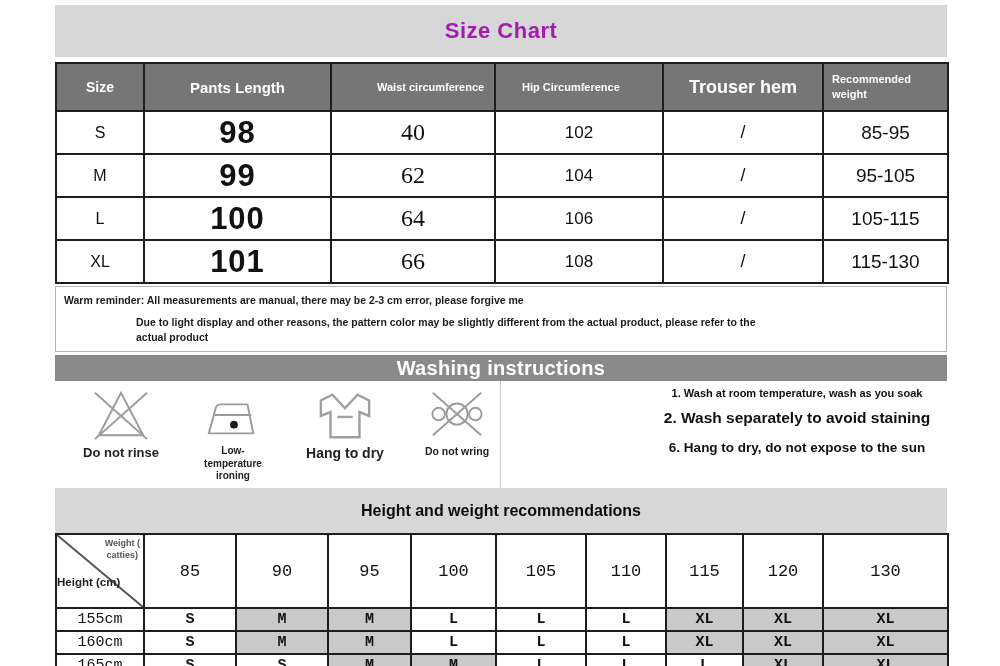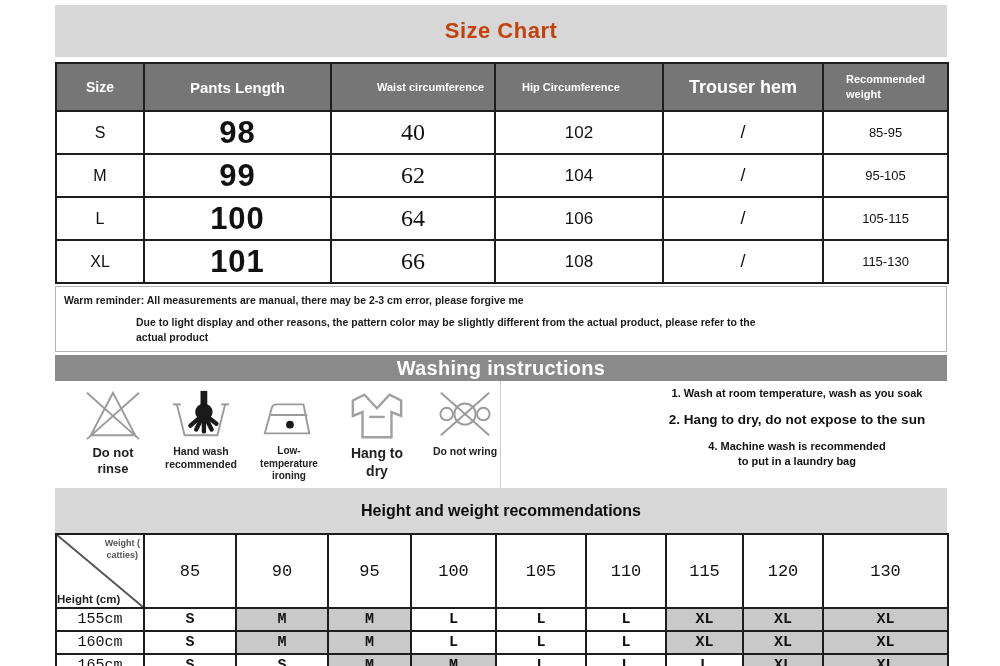--- a/index.html
+++ b/index.html
@@ -2,43 +2,43 @@
 <html><head>
 <meta charset="utf-8">
 <style>
   html,body{margin:0;padding:0;}
   body{width:1000px;height:666px;background:#fff;font-family:"Liberation Sans",sans-serif;color:#111;}
   .page{position:relative;width:1000px;height:666px;overflow:hidden;background:#fff;}
   .content{position:absolute;left:55px;top:5px;width:892px;}
 
   
   .title-bar{height:52px;background:#d7d7d7;display:flex;align-items:center;justify-content:center;
-             font-weight:bold;font-size:22px;color:#c2410c;letter-spacing:.5px;}
+             font-weight:bold;font-size:22px;color:#a21caf;letter-spacing:.5px;}
   .wash-bar{margin-top:3px;height:26px;background:#8a8a8a;display:flex;align-items:center;justify-content:center;
             font-weight:bold;font-size:20px;color:#fff;letter-spacing:.3px;}
   .hw-bar{height:45px;background:#d7d7d7;display:flex;align-items:center;justify-content:center;
           font-weight:bold;font-size:16px;color:#0d0d0d;}
 
   
   table{border-collapse:collapse;table-layout:fixed;width:892px;}
   .size-table{margin-top:5px;}
   .size-table th{background:#767676;color:#fff;border:2px solid #1d1d1d;height:44px;font-weight:bold;vertical-align:middle;}
   .size-table td{border:2px solid #1d1d1d;height:39px;text-align:center;vertical-align:middle;background:#fff;}
   th.c-size{font-size:14px;}
   th.c-pants{font-size:15px;}
   th.c-hem{font-size:18px;}
   th.c-waist{font-size:11px;text-align:left;padding-left:45px;line-height:1.35;}
   th.c-hip{font-size:11px;text-align:left;padding-left:26px;line-height:1.35;}
-  th.c-rec{font-size:11px;text-align:left;padding-left:22px;line-height:1.35;}
+  th.c-rec{font-size:11px;text-align:left;padding-left:8px;line-height:1.35;}
   td.v-size{font-size:16px;}
   td.v-pants{font-size:31px;font-weight:bold;letter-spacing:1px;}
   td.v-waist{font-family:"Liberation Serif",serif;font-size:24px;}
   td.v-hip{font-size:17px;}
   td.v-hem{font-size:18px;}
-  td.v-rec{font-size:13px;}
+  td.v-rec{font-size:19px;}
 
   
   .reminder{margin-top:2px;border:1px solid #b5b5b5;height:57px;padding:7px 10px 0 8px;
             font-size:10.5px;font-weight:bold;color:#1c1c1c;box-sizing:content-box;}
   .reminder .line2{margin-top:9px;margin-left:72px;width:640px;line-height:1.45;}
 
   
   .wash-content{position:relative;height:107px;background:#fff;z-index:2;}
   .wash-icons{position:absolute;left:0;top:6px;width:440px;padding:0 6px;display:flex;justify-content:space-between;}
   .icon-block{display:flex;flex-direction:column;align-items:center;width:88px;margin-left:16px;}
@@ -62,21 +62,21 @@
         font-family:"Liberation Mono",monospace;}
   .matrix-table th{height:40px;font-size:17px;font-weight:normal;}
   .matrix-table td{height:19px;font-size:15px;}
   .matrix-table td.row-label{font-size:15px;}
   .matrix-table td[data-size-cell]{font-weight:bold;}
   .matrix-table td.shaded{background:#c9c9c9;}
   .corner{position:relative;padding:16px;}
   .corner svg{position:absolute;left:0;top:0;width:100%;height:100%;}
   .corner-top{position:absolute;right:3px;top:3px;font-family:"Liberation Sans",sans-serif;
               font-size:9px;font-weight:bold;color:#555;white-space:pre-line;text-align:center;line-height:1.3;}
-  .corner-bottom{position:absolute;left:0px;bottom:2px;font-family:"Liberation Sans",sans-serif;
+  .corner-bottom{position:absolute;left:0px;bottom:19px;font-family:"Liberation Sans",sans-serif;
               font-size:11.5px;font-weight:bold;color:#222;}
 </style>
 </head>
 <body>
 
 <div class="page">
   <div class="content">
 
     <div class="title-bar">
       <span>Size Chart</span>
@@ -149,40 +149,20 @@
 
         <div class="icon-block">
           <svg viewBox="0 0 66 58" width="68" height="56" fill="none" stroke="#9b9b9b" stroke-width="2">
             <path d="M33,6 L10,50 L56,50 Z"></path>
             <line x1="6" y1="6" x2="60" y2="54"></line>
             <line x1="60" y1="6" x2="6" y2="54"></line>
           </svg>
           <div class="icon-caption cap-0">Do not rinse</div>
         </div>
 
-        <div class="icon-block">
-          <svg viewBox="0 0 66 58" width="68" height="56">
-            <g fill="none" stroke="#9b9b9b" stroke-width="2">
-              <polyline points="8,18 16,50 50,50 58,18"></polyline>
-              <line x1="4" y1="18" x2="12" y2="18"></line>
-              <line x1="54" y1="18" x2="62" y2="18"></line>
-            </g>
-            <line x1="36" y1="4" x2="36" y2="20" stroke="#1a1a1a" stroke-width="7"></line>
-            <circle cx="36" cy="26" r="9" fill="#1a1a1a"></circle>
-            <g stroke="#1a1a1a" stroke-width="4.5" stroke-linecap="round">
-              <line x1="36" y1="28" x2="22" y2="40"></line>
-              <line x1="36" y1="28" x2="28" y2="44"></line>
-              <line x1="36" y1="28" x2="36" y2="46"></line>
-              <line x1="36" y1="28" x2="44" y2="44"></line>
-              <line x1="36" y1="28" x2="49" y2="38"></line>
-            </g>
-          </svg>
-          <div class="icon-caption cap-1">Hand wash
-recommended</div>
-        </div>
 
         <div class="icon-block">
           <svg viewBox="0 0 66 58" width="68" height="56">
             <path d="M8,48 L15,22 Q16,18 20,18 L48,18 L54,48 Z" fill="none" stroke="#9b9b9b" stroke-width="2"></path>
             <line x1="14" y1="29" x2="52" y2="29" stroke="#9b9b9b" stroke-width="2"></line>
             <circle cx="34" cy="39" r="4" fill="#1a1a1a"></circle>
           </svg>
           <div class="icon-caption cap-2">Low-
 temperature
 ironing</div>
@@ -205,23 +185,22 @@
             <line x1="58" y1="6" x2="8" y2="50"></line>
           </svg>
           <div class="icon-caption cap-4">Do not wring</div>
         </div>
       </div>
 
       <div class="wash-divider"></div>
 
       <div class="wash-steps">
         <div class="step step-0">1. Wash at room temperature, wash as you soak</div>
-        <div class="step step-2">2. Hang to dry, do not expose to the sun</div>
-        <div class="step step-3">4. Machine wash is recommended
-to put in a laundry bag</div>
+        <div class="step step-1">2. Wash separately to avoid staining</div>
+        <div class="step step-2">6. Hang to dry, do not expose to the sun</div>
       </div>
     </div>
 
     <div class="hw-bar">
       <span>Height and weight recommendations</span>
     </div>
 
     <table class="matrix-table">
       <colgroup>
         <col style="width:88px">

